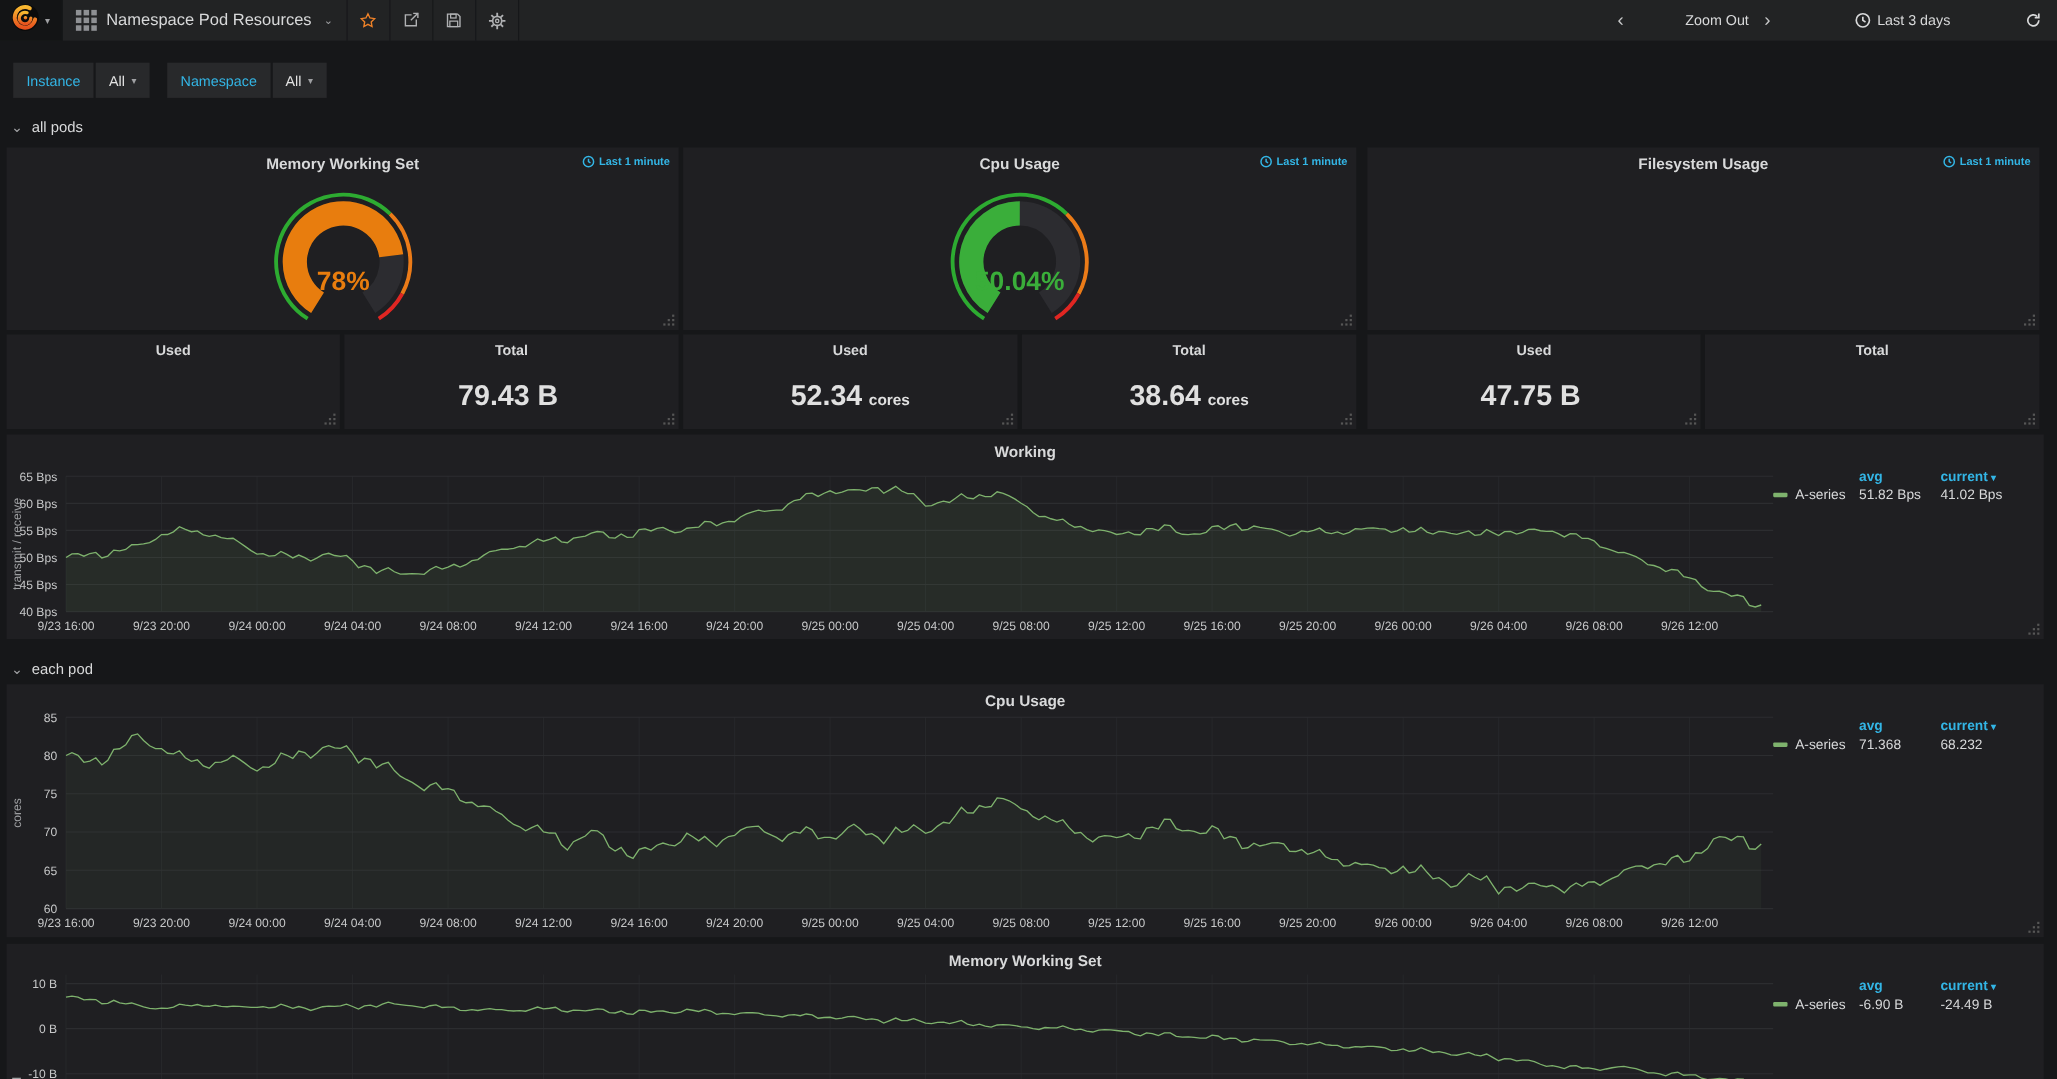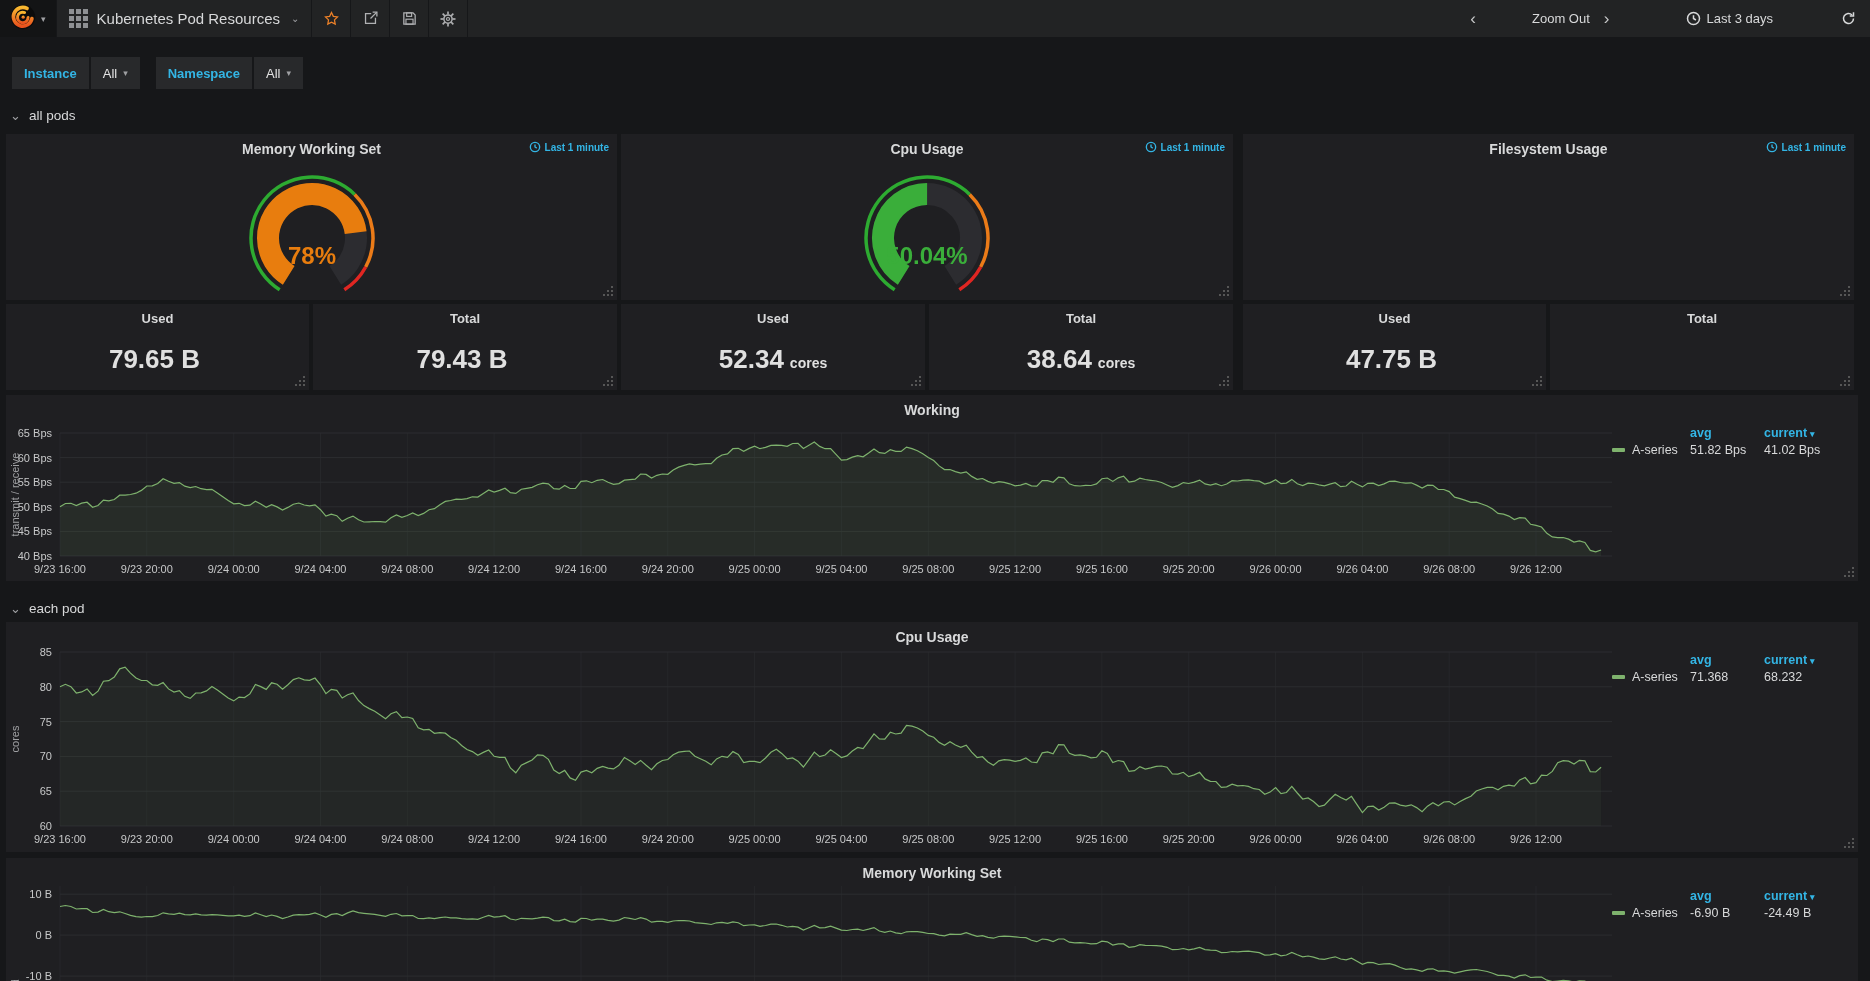--- a/index.html
+++ b/index.html
@@ -19,21 +19,21 @@
   .icon-btn svg{display:block;}
   .nav-right{margin-left:auto;display:flex;align-items:center;gap:6px;padding-right:14px;font-size:13px;color:#d8d9da;}
   .nav-right .chev{font-size:17px;color:#c7c8c9;padding:0 8px;cursor:pointer;line-height:1;}
   .nav-right .txtbtn{cursor:pointer;display:flex;align-items:center;gap:6px;margin-left:42px;}
   .nav-right .gap{width:14px;}
 
   
   .submenu{position:absolute;left:12px;top:57px;display:flex;gap:16px;}
   .var{display:flex;gap:2px;}
   .var-label,.var-value{background:#28292b;height:32px;display:flex;align-items:center;padding:0 12px;font-size:13px;}
-  .var-label{color:#33b5e5;font-weight:bold;}
+  .var-label{color:#33b5e5;}
   .var-value{color:#e3e3e3;cursor:pointer;}
   .var-value .caret{font-style:normal;font-size:9px;color:#9fa0a3;margin-left:6px;}
 
   
   .row-header{position:absolute;left:10px;height:22px;display:flex;align-items:center;gap:8px;font-size:13.5px;color:#d8d9da;cursor:pointer;}
   .row-chev{color:#9fa0a3;font-size:13px;line-height:1;}
 
   
   .panel{position:absolute;background:#1f1f22;}
   .panel-title{position:absolute;left:0;right:0;top:7px;text-align:center;font-size:14px;font-weight:700;color:#d8d9da;cursor:pointer;}
@@ -88,21 +88,21 @@
           <i></i>
           <i></i>
           <i></i>
           <i></i>
           <i></i>
           <i></i>
           <i></i>
           <i></i>
           <i></i>
         </span>
-      <span class="dash-title">Kubernetes Pod Resources</span>
+      <span class="dash-title">Namespace Pod Resources</span>
       <span class="title-caret">⌄</span>
     </div>
     <div class="icon-btn">
       <svg width="17" height="17" viewBox="0 0 24 24">
           <path d="M12 3.6l2.6 5.3 5.9.9-4.3 4.2 1 5.9-5.2-2.8-5.2 2.8 1-5.9-4.3-4.2 5.9-.9z" fill="none" stroke="#ed8128" stroke-width="1.8"></path>
         </svg>
     </div>
     <div class="icon-btn">
       <svg width="17" height="17" viewBox="0 0 24 24">
           <path d="M13 5H5v14h14v-8" fill="none" stroke="#b0b1b3" stroke-width="1.8"></path>
@@ -222,24 +222,20 @@
           <circle cx="8" cy="8" r="6.2" fill="none" stroke="#33b5e5" stroke-width="1.8"></circle>
           <path d="M8 4.5V8l2.4 1.5" fill="none" stroke="#33b5e5" stroke-width="1.8"></path>
         </svg>
       <span>Last 1 minute</span>
     </div>
     <div class="rsz"></div>
   </div>
 
   <div class="panel" style="left:6px;top:304px;width:303px;height:86px">
     <div class="panel-title" style="font-size:13px">Used</div>
-    <div class="stat-value">
-        <span>79.65 B</span>
-        <span class="postfix"></span>
-      </div>
     <div class="rsz"></div>
   </div>
   <div class="panel" style="left:313px;top:304px;width:304px;height:86px">
     <div class="panel-title" style="font-size:13px">Total</div>
     <div class="stat-value">
         <span>79.43 B</span>
         <span class="postfix"></span>
       </div>
     <div class="rsz"></div>
   </div>

